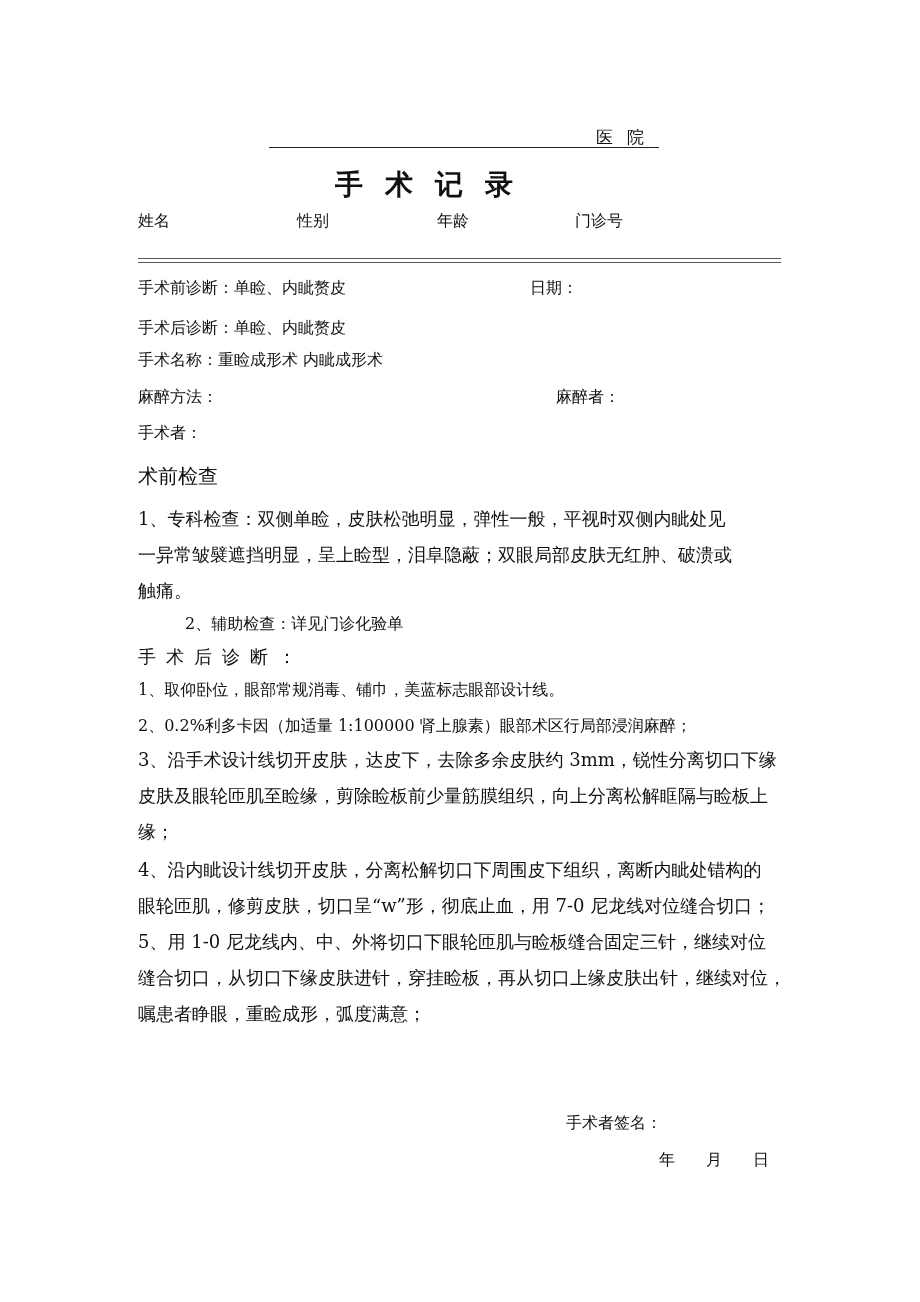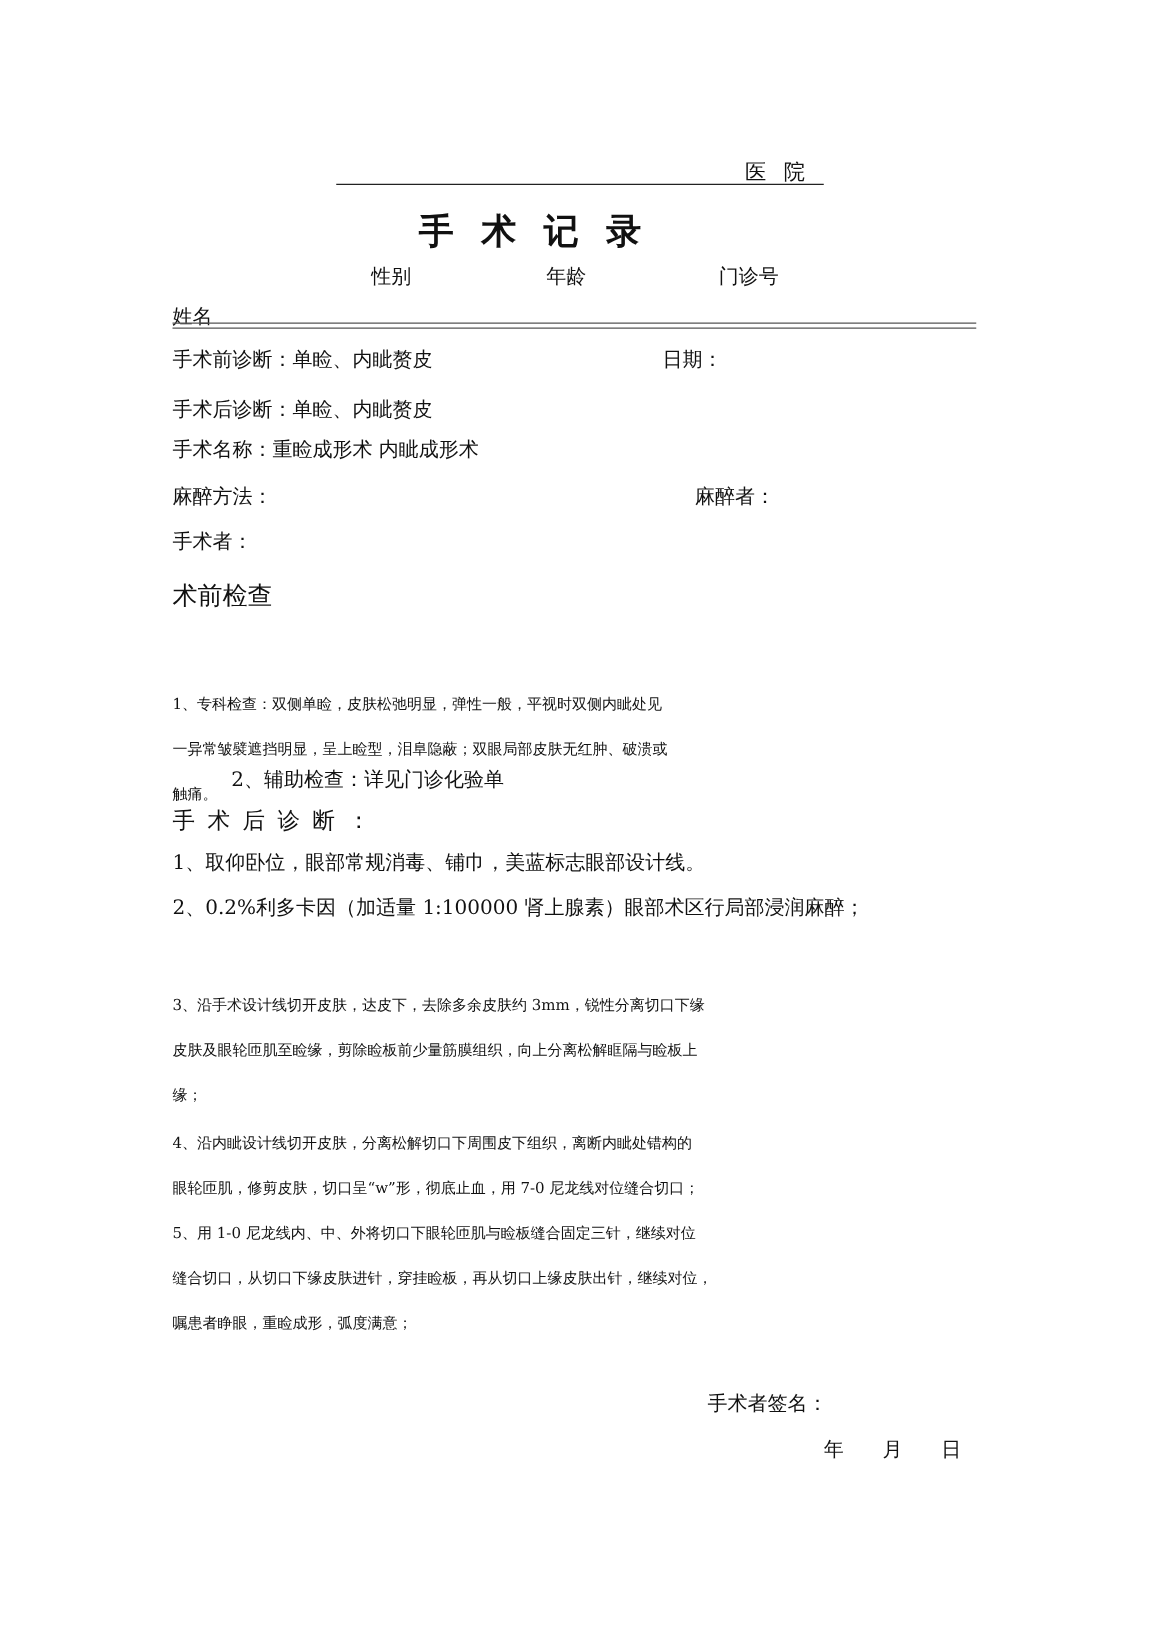--- a/index.html
+++ b/index.html
@@ -19,31 +19,31 @@
     left: 0; width: 856px; text-align: center; top: 167px;
     font-size: 28px; font-weight: bold; letter-spacing: 22px; line-height: 36px;
     padding-left: 14px; box-sizing: border-box;
   }
   .double-rule {
     position: absolute; left: 138px; top: 258px; width: 643px; height: 3px;
     border-top: 1px solid #555; border-bottom: 1px solid #555;
   }
   .sec-head { font-size: 20px; line-height: 24px; }
   .rec-head { font-size: 18px; line-height: 22px; letter-spacing: 10px; }
-  .para { left: 138px; width: 650px; white-space: normal; font-size: 12px; line-height: 36px; margin-top: 44px; }
+  .para { left: 138px; width: 650px; white-space: normal; font-size: 18px; line-height: 36px; }
   .para .ln { display: block; white-space: nowrap; }
 </style>
 </head>
 <body>
 
 <div class="hosp-line"></div>
 <div class="abs hosp-text">医院</div>
 <div class="abs title">手术记录</div>
 
-<div class="abs t16" style="left:138px; top:211px;margin-top:32px;">姓名</div>
+<div class="abs t16" style="left:138px; top:211px;">姓名</div>
 <div class="abs t16" style="left:297px; top:211px;">性别</div>
 <div class="abs t16" style="left:437px; top:211px;">年龄</div>
 <div class="abs t16" style="left:575px; top:211px;">门诊号</div>
 
 <div class="double-rule"></div>
 
 <div class="abs t16" style="left:138px; top:278px;">
   <span>手术前诊断：</span><span>单睑、内眦赘皮</span>
 </div>
 <div class="abs t16" style="left:530px; top:278px;">日期：</div>

